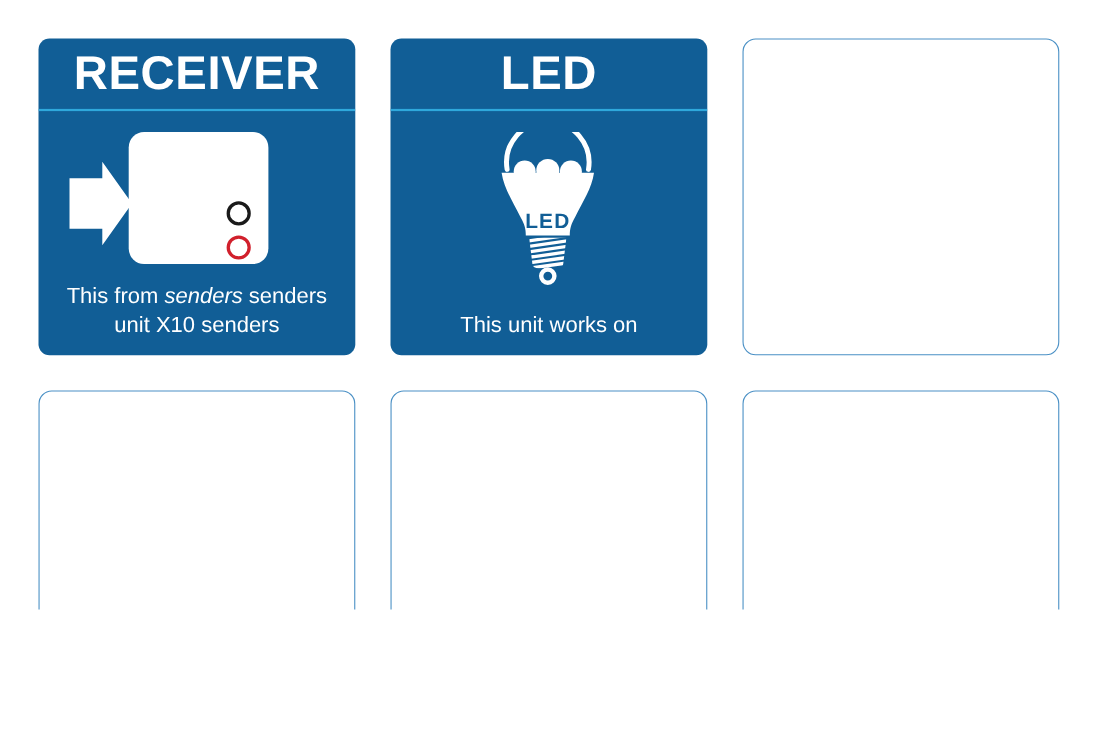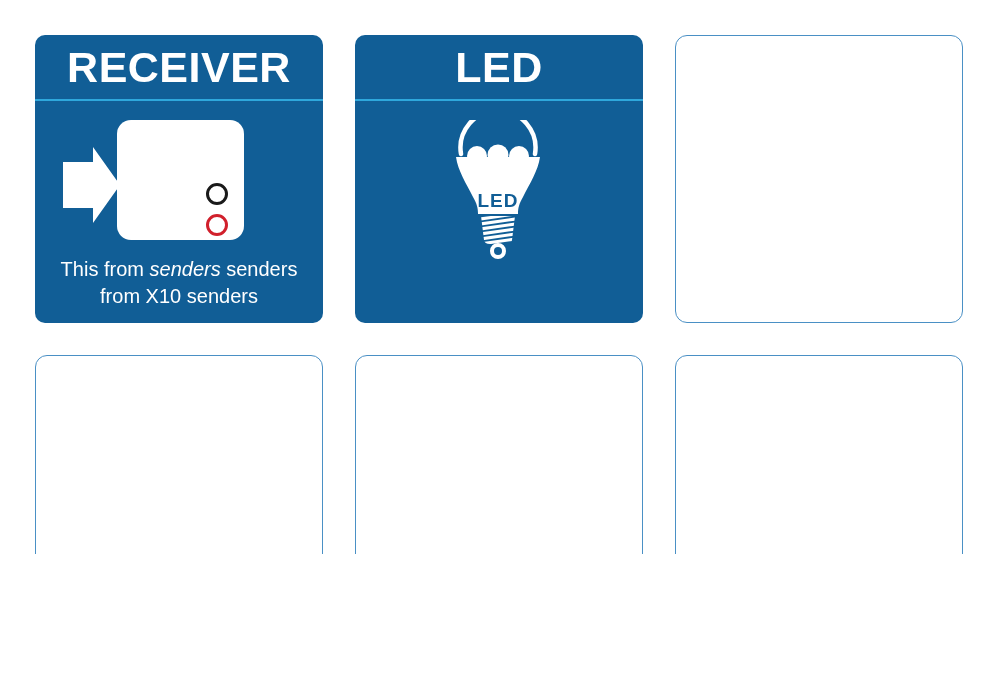--- a/index.html
+++ b/index.html
@@ -68,21 +68,21 @@
       <polygon points="0,15 30,15 30,0 57,38 30,76 30,61 0,61" fill="#ffffff"></polygon>
     </svg>
 
     <div class="module-box">
       <span class="dot black"></span>
       <span class="dot red"></span>
     </div>
 
     <div class="caption">
       <div><span>This from </span><span class="it">senders</span><span> senders</span></div>
-      <div>from X10 senders</div>
+      <div>unit X10 senders</div>
     </div>
   </div>
 
   <div class="card blue">
     <div class="card-title">LED</div>
     <div class="divider"></div>
 
     <svg class="bulb" viewBox="0 0 96 140" aria-hidden="true">
 
       <path d="M 11 34 A 37.5 37.5 0 1 1 85 34" fill="none" stroke="#ffffff" stroke-width="4.5" stroke-linecap="round"></path>
@@ -103,20 +103,21 @@
         <rect x="27" y="105.0" width="42" height="3" fill="#ffffff" transform="rotate(-8 48 106.5)"></rect>
         <rect x="27" y="110.0" width="42" height="3" fill="#ffffff" transform="rotate(-8 48 111.5)"></rect>
         <rect x="27" y="115.0" width="42" height="3" fill="#ffffff" transform="rotate(-8 48 116.5)"></rect>
         <rect x="27" y="120.0" width="42" height="3" fill="#ffffff" transform="rotate(-8 48 121.5)"></rect>
       </g>
 
       <circle cx="48" cy="131" r="6" fill="none" stroke="#ffffff" stroke-width="4"></circle>
     </svg>
 
     <div class="caption">
+      <div>This unit works on</div>
     </div>
   </div>
 
   <div class="card empty"></div>
   <div class="card empty"></div>
   <div class="card empty"></div>
   <div class="card empty"></div>
 
 </div>
 

